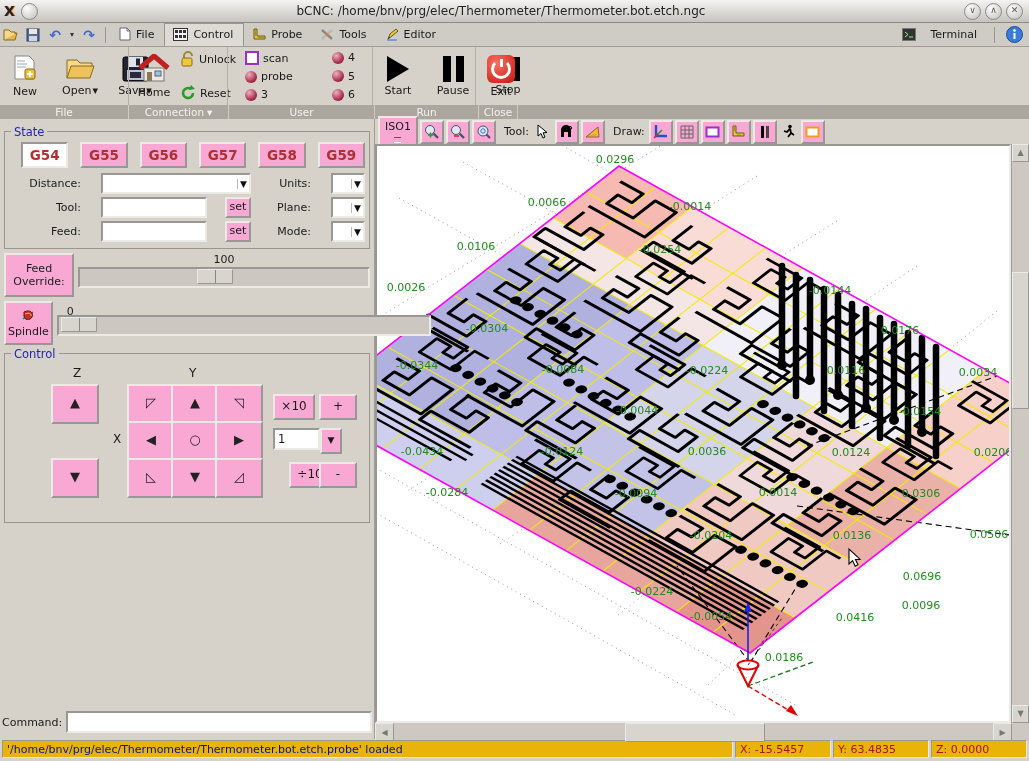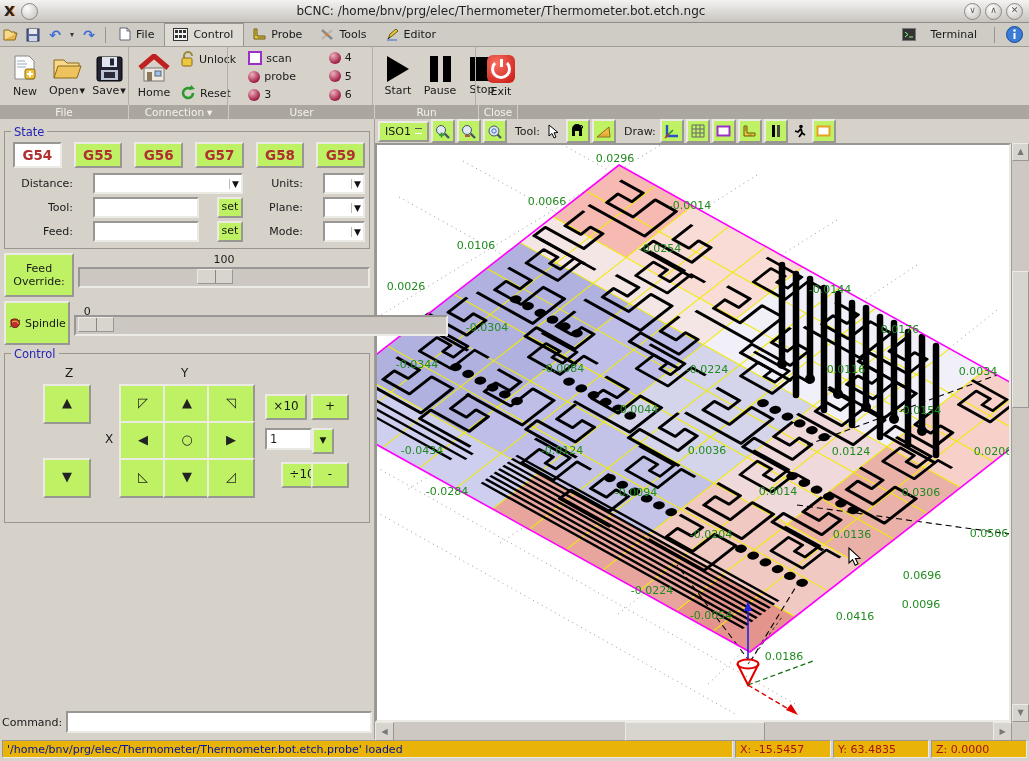--- a/index.html
+++ b/index.html
@@ -15,50 +15,50 @@
   .menubar{height:23px;background:#cfccc5;display:flex;align-items:center;border-bottom:1px solid #a29e97;}
   .qicon{width:20px;height:19px;display:flex;align-items:center;justify-content:center;margin:0 1px;}
   .arrow-glyph{color:#3a6bd6;font-weight:bold;font-size:14px;line-height:14px;}
   .vsep{width:1px;height:16px;background:#9a968f;margin:0 5px;}
   .tab{display:flex;align-items:center;gap:5px;padding:3px 10px 4px 8px;height:23px;box-sizing:border-box;}
   .tab.active{background:#dedbd4;border:1px solid #9a968f;border-bottom:none;}
   .mb-right{margin-left:auto;display:flex;align-items:center;gap:6px;padding-right:6px;}
   .term-btn{display:flex;align-items:flex-start;gap:15px;padding:2px 6px;}
   
   .ribbon{height:58px;display:flex;align-items:stretch;background:#d6d2ca;}
-  .rgroup{display:flex;align-items:center;padding:2px 4px;box-sizing:border-box;}
+  .rgroup{display:flex;align-items:center;padding:2px 4px;box-sizing:border-box;gap:13px;}
   .rgroup+.rgroup{border-left:1px solid #b4b0a9;}
   .bigbtn{display:flex;flex-direction:column;align-items:center;justify-content:flex-end;gap:2px;padding:1px 4px;min-width:34px;}
   .bigbtn .lab{display:flex;align-items:center;gap:1px;}
   .smallbtn{display:flex;align-items:center;gap:4px;padding:1px 2px;}
   .col{display:flex;flex-direction:column;justify-content:space-between;height:52px;}
   .ball{width:12px;height:12px;border-radius:50%;background:radial-gradient(circle at 35% 30%,#efb0c0,#a01f45 70%,#6d1030);display:inline-block;}
   .scan-sq{width:10px;height:10px;border:2px solid #9b30c8;background:#fff;display:inline-block;}
   .play{width:0;height:0;border-top:13px solid transparent;border-bottom:13px solid transparent;border-left:22px solid #000;}
   .pausebars{display:flex;gap:5px;}
   .pausebars i{width:8px;height:26px;background:#000;display:block;}
   .stopsq{width:24px;height:24px;background:#000;}
   .exit-ic{width:28px;height:28px;border-radius:6px;background:radial-gradient(circle at 35% 30%,#f87060,#c81410);display:flex;align-items:center;justify-content:center;position:relative;}
   .exit-ic .ring{width:14px;height:14px;border:3px solid #fff;border-radius:50%;border-top-color:transparent;}
   .exit-ic .stem{position:absolute;top:4px;left:13px;width:3px;height:8px;background:#fff;}
   
   .strip{height:14px;display:flex;background:#aba79f;color:#f4f2ee;font-size:10.5px;}
   .strip div{text-align:center;border-right:1px solid #cfccc5;display:flex;align-items:center;justify-content:center;gap:3px;}
   
   .main{display:flex;height:620px;}
   .left{width:374px;box-sizing:border-box;padding:4px 2px 0 2px;display:flex;flex-direction:column;}
-  .raised{border:2px outset #eceae5;background:#bef264;}
+  .raised{border:2px outset #eceae5;background:#f9a8d4;flex-direction:column;}
   
   .stat-grid{display:grid;grid-template-columns:52px 105px 106px 105px;grid-auto-rows:auto;column-gap:2px;row-gap:1px;margin-bottom:4px;}
   .stat-lab{align-self:center;justify-self:end;padding-right:3px;}
   .banner{grid-column:2/5;background:#ff3c00;color:#5a1d00;font-weight:bold;font-size:14px;text-align:center;padding:4px 0;border:1px solid #c22e00;}
   .poscell{background:#fff;border:2px inset #eceae5;grid-row:span 2;height:44px;}
   .zerobtn{height:17px;line-height:15px;text-align:center;}
   
-  .groupbox{border:1px solid #9a968f;position:relative;padding:10px 4px 6px 8px;margin:8px 2px 0 2px;}
+  .groupbox{border:1px solid #9a968f;position:relative;padding:10px 4px 6px 16px;margin:8px 2px 0 2px;}
   .legend{position:absolute;top:-7px;left:6px;background:#d6d2ca;padding:0 3px;color:#2323b8;font-size:11.5px;}
   .wcsrow{display:flex;gap:12px;margin-bottom:5px;align-items:center;}
   .wcs{flex:1;text-align:center;font-size:13.5px;font-weight:bold;color:#b03030;padding:3px 0;}
   .wcs.active{background:#fff;border:2px inset #eceae5;}
   .frow{display:grid;grid-template-columns:62px 106px 26px 44px 1fr;column-gap:18px;align-items:center;margin-bottom:3px;}
   .flab{justify-self:end;padding-right:2px;}
   .combo{height:17px;background:#fff;border:2px inset #eceae5;display:flex;align-items:center;justify-content:flex-end;}
   .combo .dn{font-size:9px;padding:0 2px;border-left:1px solid #bbb;color:#111;}
   .entry{height:17px;background:#fff;border:2px inset #eceae5;}
   .setbtn{height:17px;font-size:11px;text-align:center;line-height:15px;}

